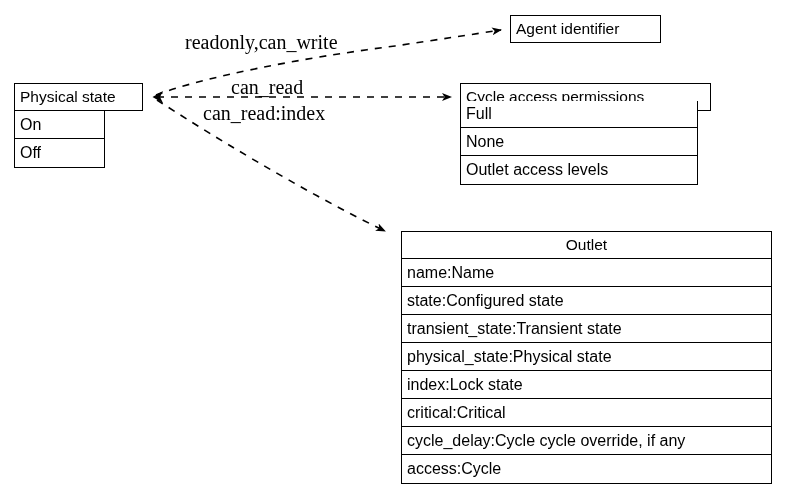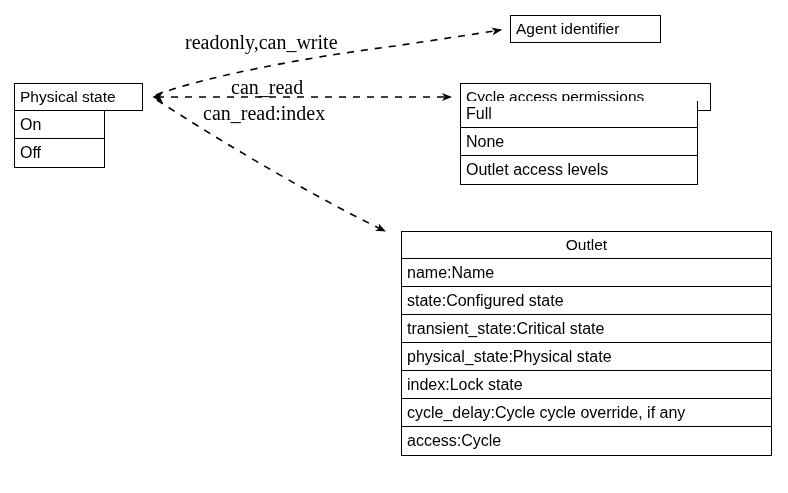--- a/index.html
+++ b/index.html
@@ -122,23 +122,24 @@
       <div class="ent-row" style="height:28px;">None</div>
       <div class="ent-row" style="height:28px;">Outlet access levels</div>
     </div>
   </div>
 
   <div class="entity">
     <div class="ent-head center" style="left:401px; top:231px; width:371px; height:28px;">Outlet</div>
     <div class="ent-rows" style="left:401px; top:259px; width:371px;">
       <div class="ent-row" style="height:28px;">name:Name</div>
       <div class="ent-row" style="height:28px;">state:Configured state</div>
-      <div class="ent-row" style="height:28px;">transient_state:Critical state</div>
+      <div class="ent-row" style="height:28px;">transient_state:Transient state</div>
       <div class="ent-row" style="height:28px;">physical_state:Physical state</div>
       <div class="ent-row" style="height:28px;">index:Lock state</div>
+      <div class="ent-row" style="height:28px;">critical:Critical</div>
       <div class="ent-row" style="height:28px;">cycle_delay:Cycle cycle override, if any</div>
       <div class="ent-row" style="height:28px;">access:Cycle</div>
     </div>
   </div>
 
   <div class="edge-label" style="left:185px; top:32px;">readonly,can_write</div>
 
   <div class="edge-label" style="left:231px; top:77px;text-align:center;">can_read</div>
 
   <div class="edge-label" style="left:203px; top:103px;">can_read:index</div>

